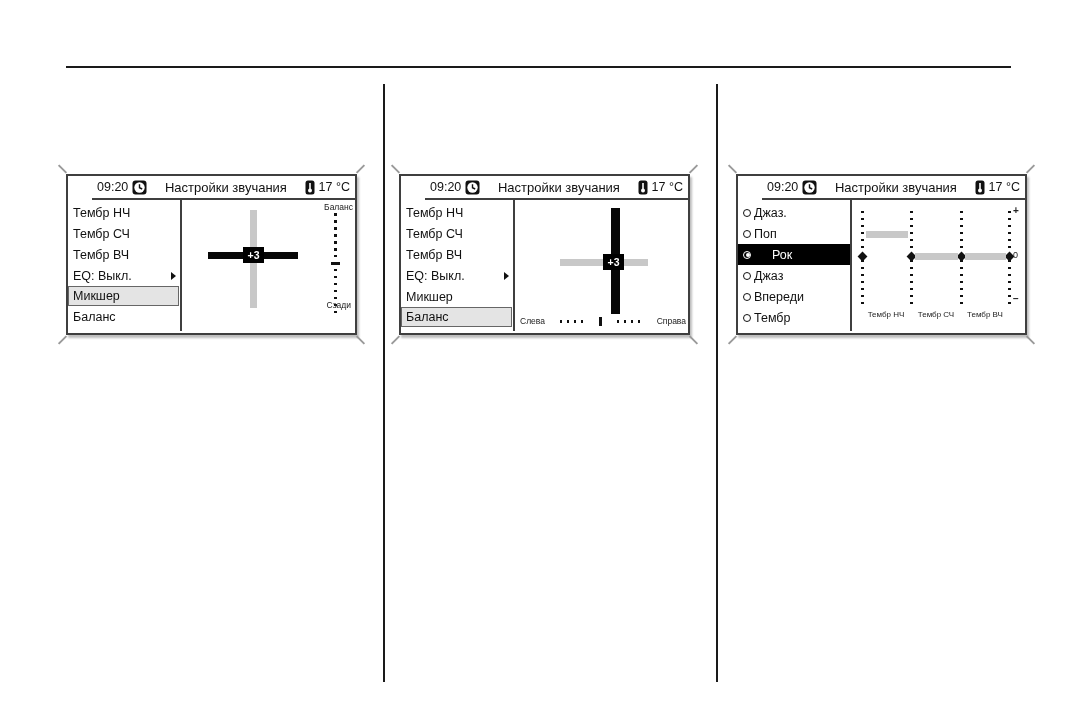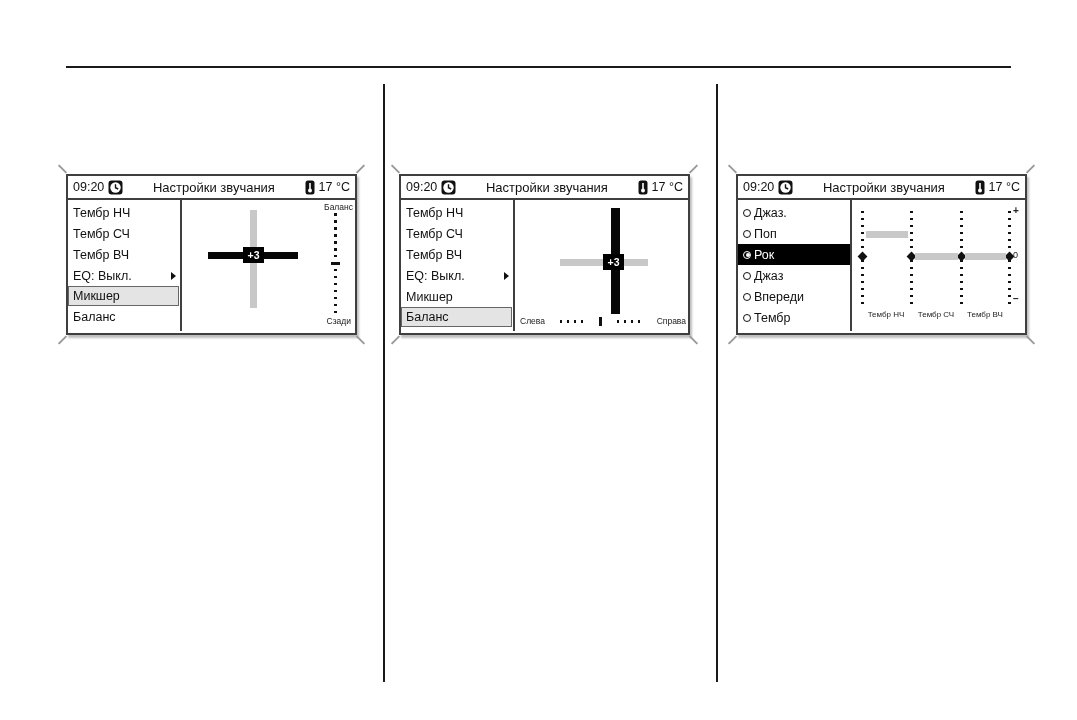--- a/index.html
+++ b/index.html
@@ -15,30 +15,30 @@
     border: 2px solid #3f3f3f; box-shadow: 2px 3px 2px rgba(110,110,110,.45); }
   .s1 { left: 66px; } .s2 { left: 399px; } .s3 { left: 736px; }
 
   .tick { position: absolute; width: 11px; height: 2px; background: #9a9a9a; }
   .tick.tl { left: -11px; top: -8px; transform: rotate(45deg); }
   .tick.tr { right: -11px; top: -8px; transform: rotate(-45deg); }
   .tick.bl { left: -11px; bottom: -8px; transform: rotate(-45deg); }
   .tick.br { right: -11px; bottom: -8px; transform: rotate(45deg); }
 
   .scr-header { height: 24px; border-bottom: 2px solid #3f3f3f; display: flex;
-    align-items: center; padding: 0 5px; gap: 4px; font-size: 12.5px; white-space: nowrap; }
+    align-items: center; padding: 0 5px; gap: 4px; font-size: 12.5px; white-space: nowrap; margin-left: 24px; }
   .scr-title { flex: 1; text-align: center; font-size: 13px; }
   .icon { flex: none; display: inline-flex; }
 
   .scr-body { display: flex; height: 131px; }
   .menu { width: 114px; border-right: 2px solid #3f3f3f; padding-top: 2px; flex: none; }
   .menu-item { height: 21px; display: flex; align-items: center; padding-left: 5px;
     font-size: 12.5px; position: relative; white-space: nowrap; }
   .menu-item.boxed { border: 1px solid #666; background: #e4e4e4; height: 20px; margin-right: 1px; padding-left: 4px; }
-  .menu-item.inverted { background: #000; color: #fff; }
+  .menu-item.inverted { background: #000; color: #fff; gap: 18px; }
   .arrow-r { position: absolute; right: 4px; top: 7px; width: 0; height: 0;
     border-left: 5px solid #111; border-top: 4px solid transparent; border-bottom: 4px solid transparent; }
   .radio { width: 8px; height: 8px; border: 1.5px solid #111; border-radius: 50%;
     margin-right: 3px; flex: none; position: relative; }
   .inverted .radio { border-color: #fff; }
   .radio.on::after { content: ""; position: absolute; left: 1.5px; top: 1.5px; width: 4px; height: 4px;
     border-radius: 50%; background: #111; }
   .inverted .radio.on::after { background: #fff; }
 
   .content { position: relative; flex: 1; font-size: 8.5px; color: #222; }
@@ -46,21 +46,21 @@
   
   .vtrack  { position: absolute; left: 68px; top: 10px; width: 7px; height: 98px; background: #c8c8c8; }
   .hbar    { position: absolute; left: 26px; top: 52px; width: 90px; height: 7px; background: #070707; }
   .badge   { position: absolute; width: 21px; height: 16px; background: #000; color: #fff;
     font-size: 10.5px; font-weight: bold; display: flex; align-items: center; justify-content: center; }
   .badge.b1 { left: 61px; top: 47px; }
   .vdots   { position: absolute; left: 152px; top: 13px; width: 3px; height: 100px;
     background-image: repeating-linear-gradient(to bottom, #111 0 2.5px, transparent 2.5px 7px); }
   .vdots-marker { position: absolute; left: 149px; top: 62px; width: 9px; height: 3px; background: #111; }
   .lbl-front { position: absolute; right: 2px; top: 2px; }
-  .lbl-rear  { position: absolute; right: 4px; top: 116px; }
+  .lbl-rear  { position: absolute; right: 4px; top: 100px; }
 
   
   .vbar2   { position: absolute; left: 96px; top: 8px; width: 9px; height: 106px; background: #070707; }
   .htrack2 { position: absolute; left: 45px; top: 59px; width: 88px; height: 7px; background: #c8c8c8; }
   .badge.b2 { left: 88px; top: 54px; }
   .bscale  { position: absolute; left: 5px; right: 2px; top: 115px; height: 12px;
     display: flex; align-items: center; gap: 15px; }
   .hdots   { flex: 1; height: 3px;
     background-image: repeating-linear-gradient(to right, #111 0 2.5px, transparent 2.5px 7px); }
   .bmarker { width: 3px; height: 9px; background: #111; flex: none; }

